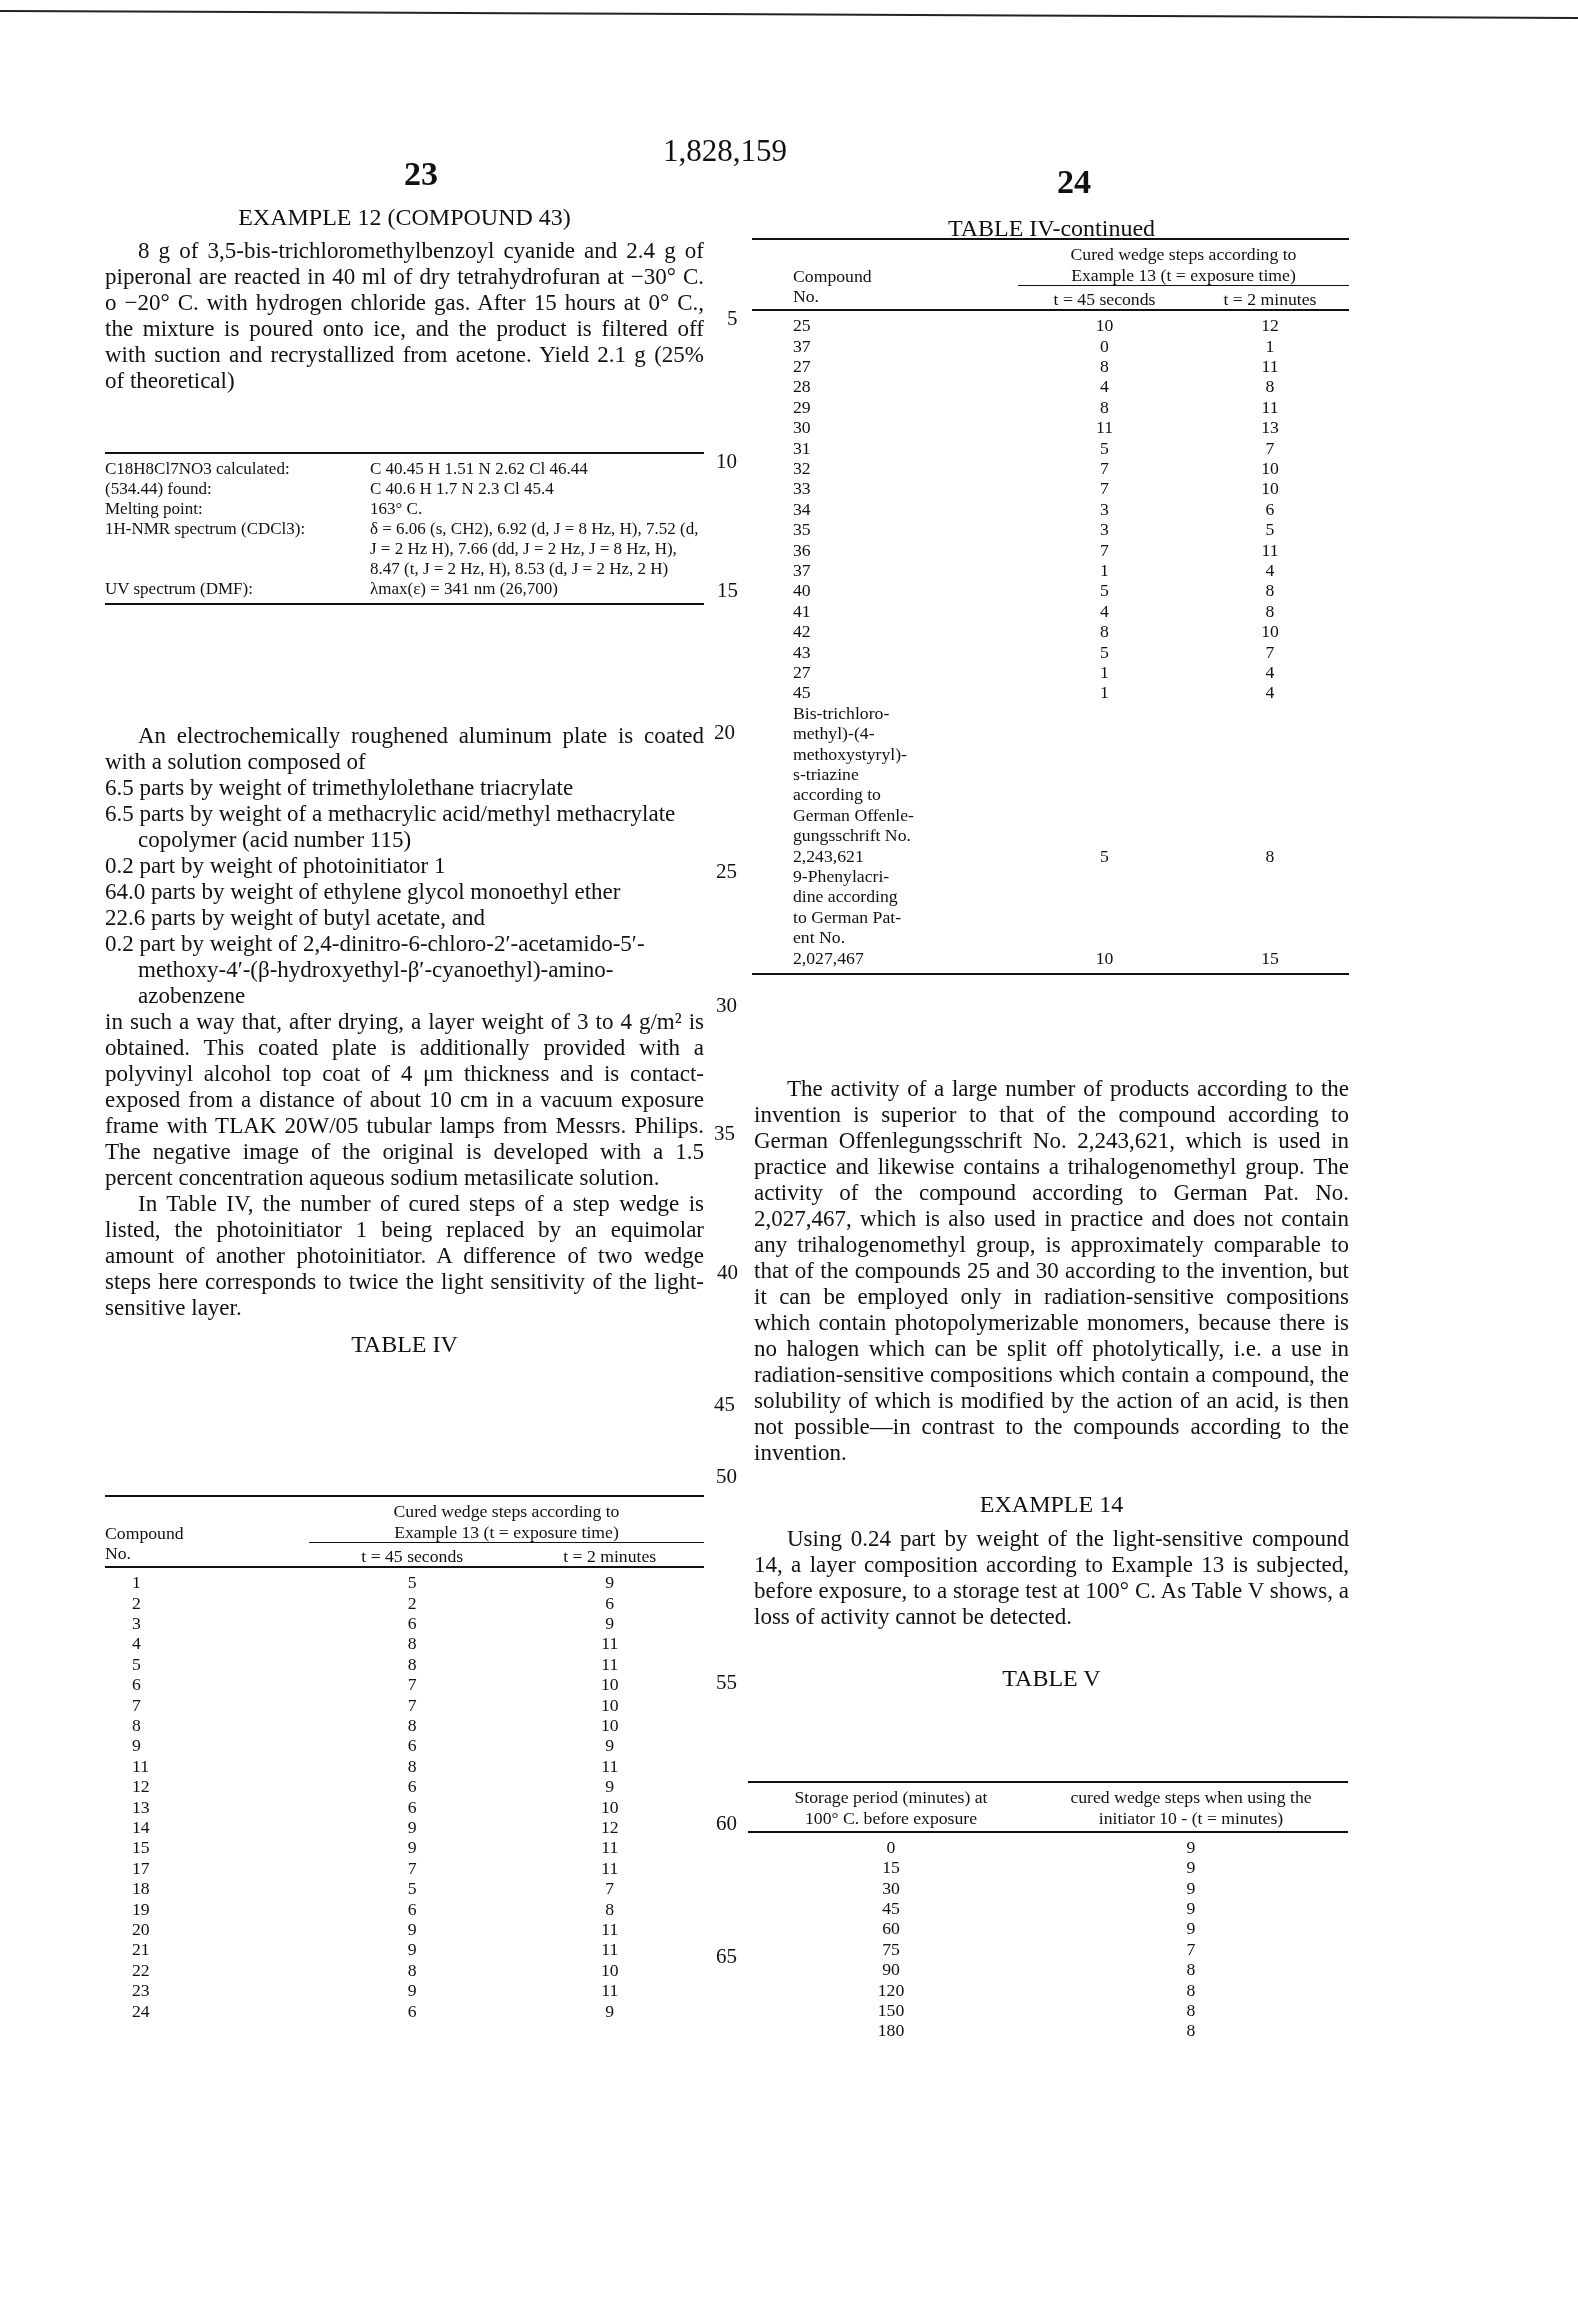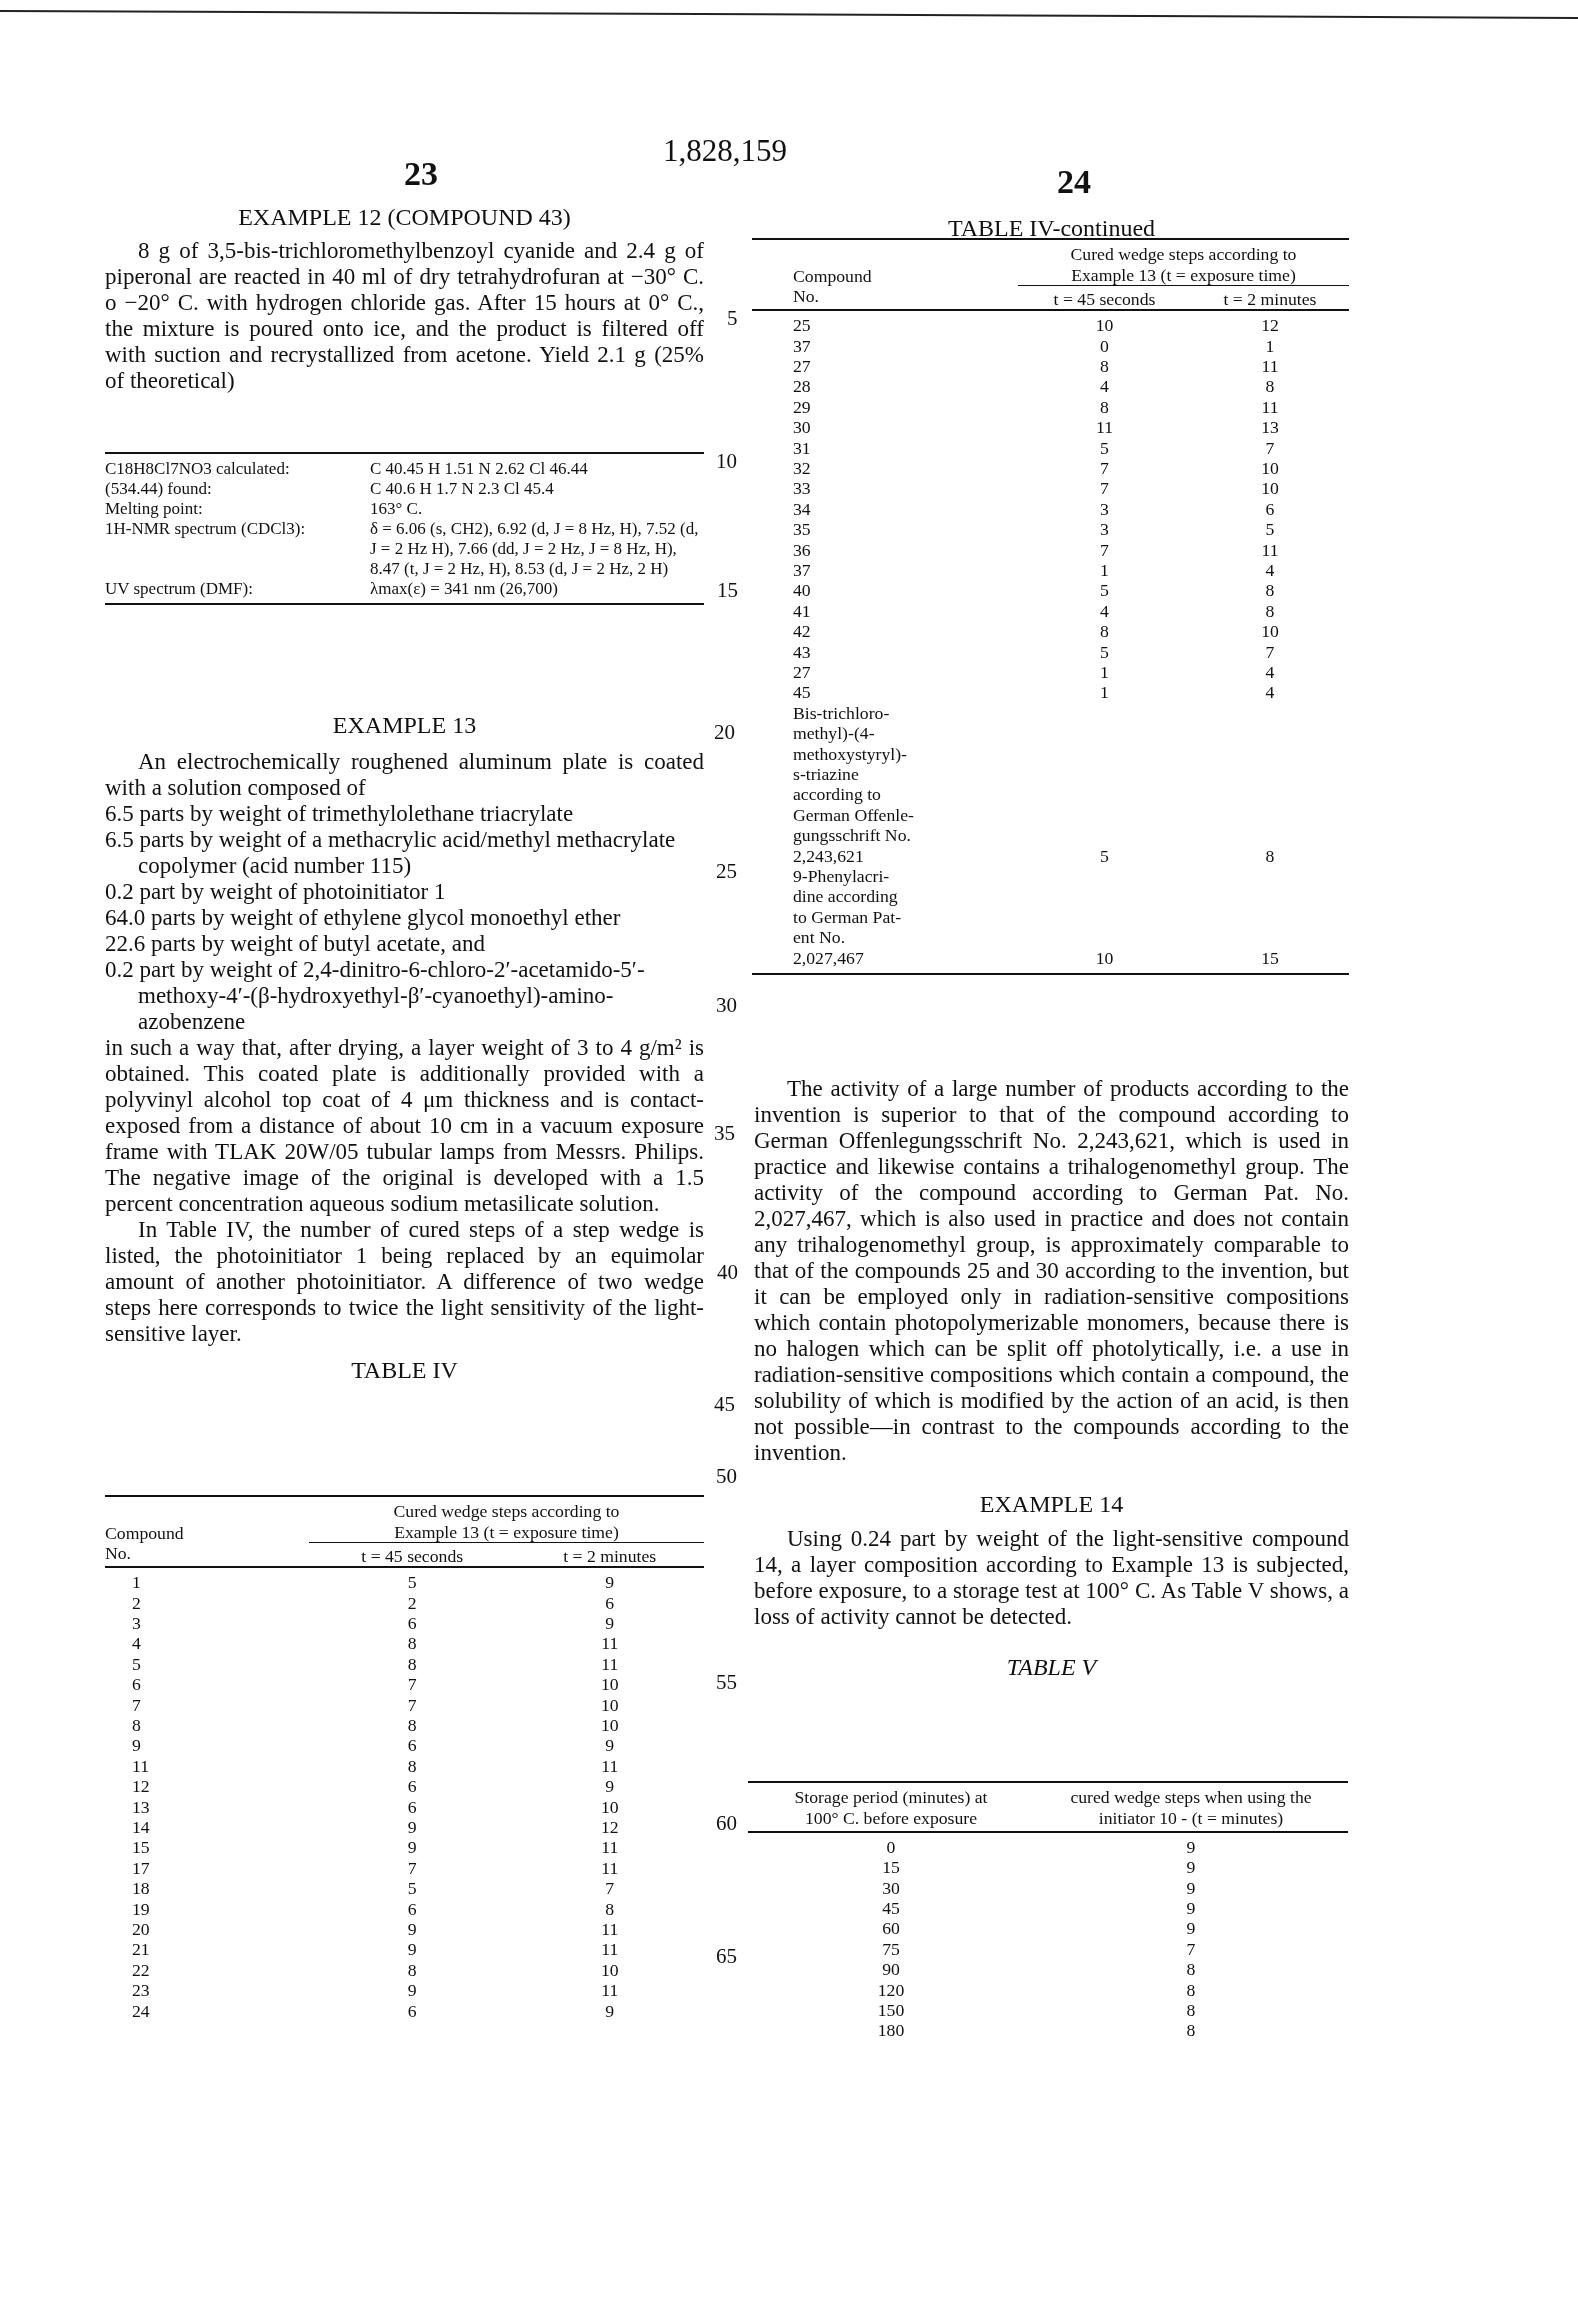--- a/index.html
+++ b/index.html
@@ -63,21 +63,20 @@
         <tr>
           <td style="width:265px; padding-top:0">UV spectrum (DMF):</td>
           <td style="padding-top:0">λmax(ε) = 341 nm (26,700)</td>
         </tr>
       </tbody>
   </table>
   <div style="border-top:2.7px solid #111; margin-top:4.1px;"></div>
 </div>
 
 <div class="col colL" style="top:712px;">
-  <div class="title">EXAMPLE 13</div>
   <p style="margin-top:11px;">An electrochemically roughened aluminum plate is coated with a solution composed of</p>
   <div class="lst" id="ingredients">
       <div>6.5 parts by weight of trimethylolethane triacrylate</div>
       <div>6.5 parts by weight of a methacrylic acid/methyl methacrylate copolymer (acid number 115)</div>
       <div>0.2 part by weight of photoinitiator 1</div>
       <div>64.0 parts by weight of ethylene glycol monoethyl ether</div>
       <div>22.6 parts by weight of butyl acetate, and</div>
       <div>0.2 part by weight of 2,4-dinitro-6-chloro-2′-acetamido-5′-methoxy-4′-(β-hydroxyethyl-β′-cyanoethyl)-amino-azobenzene</div>
     </div>
   <p style="text-indent:0;">in such a way that, after drying, a layer weight of 3 to 4 g/m² is obtained. This coated plate is additionally provided with a polyvinyl alcohol top coat of 4 μm thickness and is contact-exposed from a distance of about 10 cm in a vacuum exposure frame with TLAK 20W/05 tubular lamps from Messrs. Philips. The negative image of the original is developed with a 1.5 percent concentration aqueous sodium metasilicate solution.</p>
@@ -359,21 +358,21 @@
         </tr>
       </tbody>
   </table>
   <div style="border-top:2.7px solid #111; margin-top:5.4px;"></div>
 </div>
 
 <div class="col colR" style="top:1076px;">
   <p>The activity of a large number of products according to the invention is superior to that of the compound according to German Offenlegungsschrift No. 2,243,621, which is used in practice and likewise contains a trihalogenomethyl group. The activity of the compound according to German Pat. No. 2,027,467, which is also used in practice and does not contain any trihalogenomethyl group, is approximately comparable to that of the compounds 25 and 30 according to the invention, but it can be employed only in radiation-sensitive compositions which contain photopolymerizable monomers, because there is no halogen which can be split off photolytically, i.e. a use in radiation-sensitive compositions which contain a compound, the solubility of which is modified by the action of an acid, is then not possible—in contrast to the compounds according to the invention.</p>
   <div class="title" style="margin-top:24.5px;">EXAMPLE 14</div>
   <p style="margin-top:9.5px;">Using 0.24 part by weight of the light-sensitive compound 14, a layer composition according to Example 13 is subjected, before exposure, to a storage test at 100° C. As Table V shows, a loss of activity cannot be detected.</p>
-  <div class="title" style="margin-top:24px;font-style:italic;">TABLE V</div>
+  <div class="title" style="margin-top:35px;">TABLE V</div>
 </div>
 
 <div style="position:absolute; left:748px; top:1781px; width:600px;">
   <table class="data-tbl thick" style="width:600px;">
     <thead>
       <tr class="thickb">
         <td class="center" style="width:286px; padding:4.1px 0 2.7px 0;">
           <div>Storage period (minutes) at</div>
           <div>100° C. before exposure</div>
         </td>

